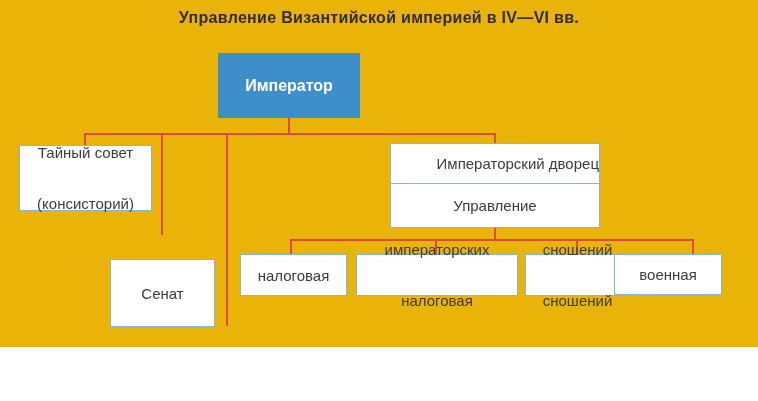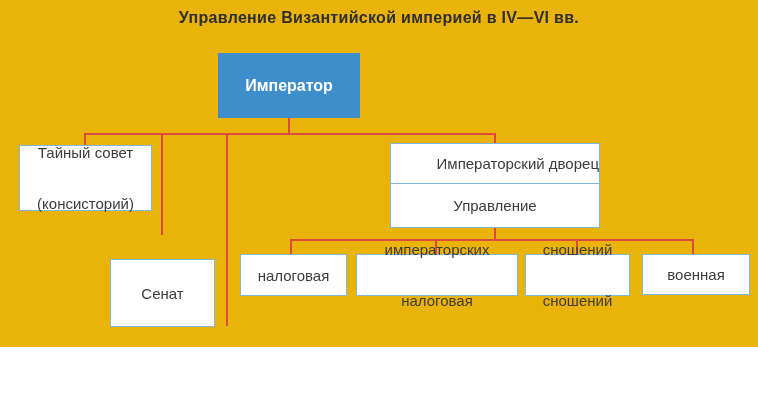--- a/index.html
+++ b/index.html
@@ -75,21 +75,21 @@
     justify-content: center;
     font-size: 15px;
     color: #3c3c3c;
     text-align: center;
   }
   .palace-cell.top    { height: 40px; border-bottom: 1.5px solid #7db8e0; justify-content: flex-end; }
   .palace-cell.bottom { height: 42px; }
   .tax        { left: 240px; top: 254px; width: 107px; height: 42px; }
   .imp-prop   { left: 356px; top: 254px; width: 162px; height: 42px; }
   .foreign    { left: 525px; top: 254px; width: 105px; height: 42px; }
-  .military   { left: 642px; top: 254px; width: 108px; height: 41px; }
+  .military   { left: 614px; top: 254px; width: 108px; height: 41px; }
   .line {
     position: absolute;
     background: #dc4a41;
   }
 </style>
 </head>
 <body>
 
 <div class="canvas">
 

